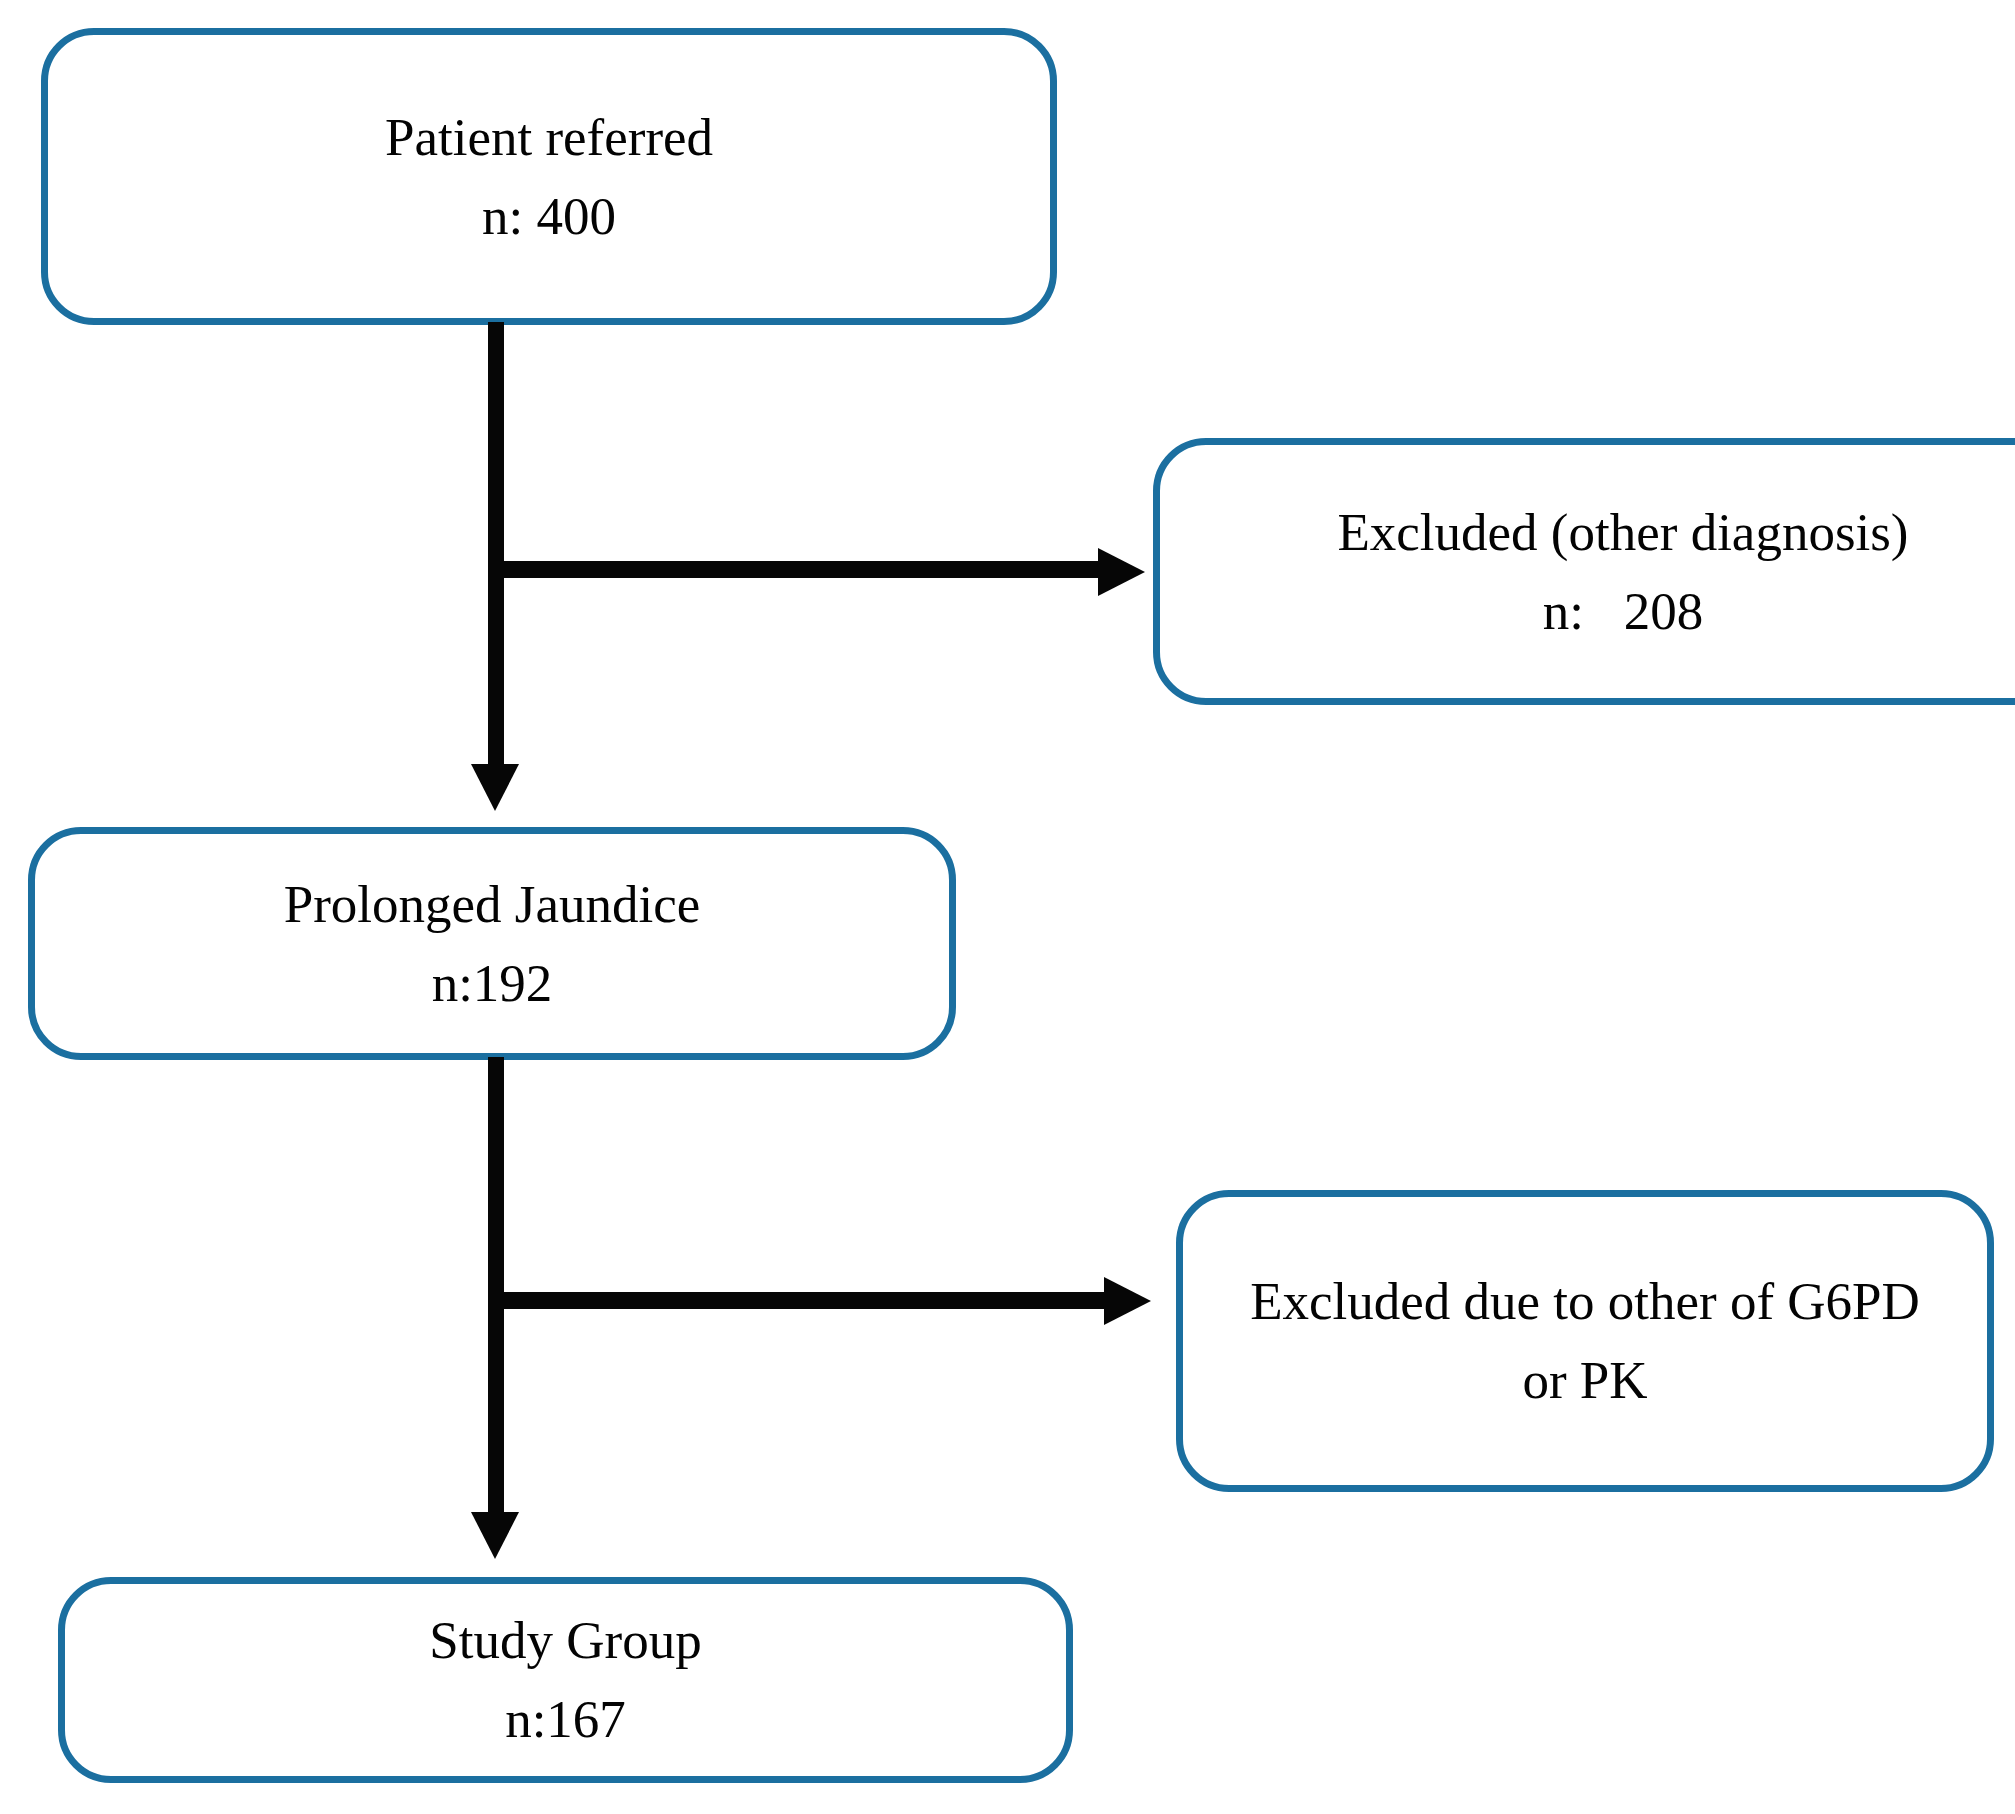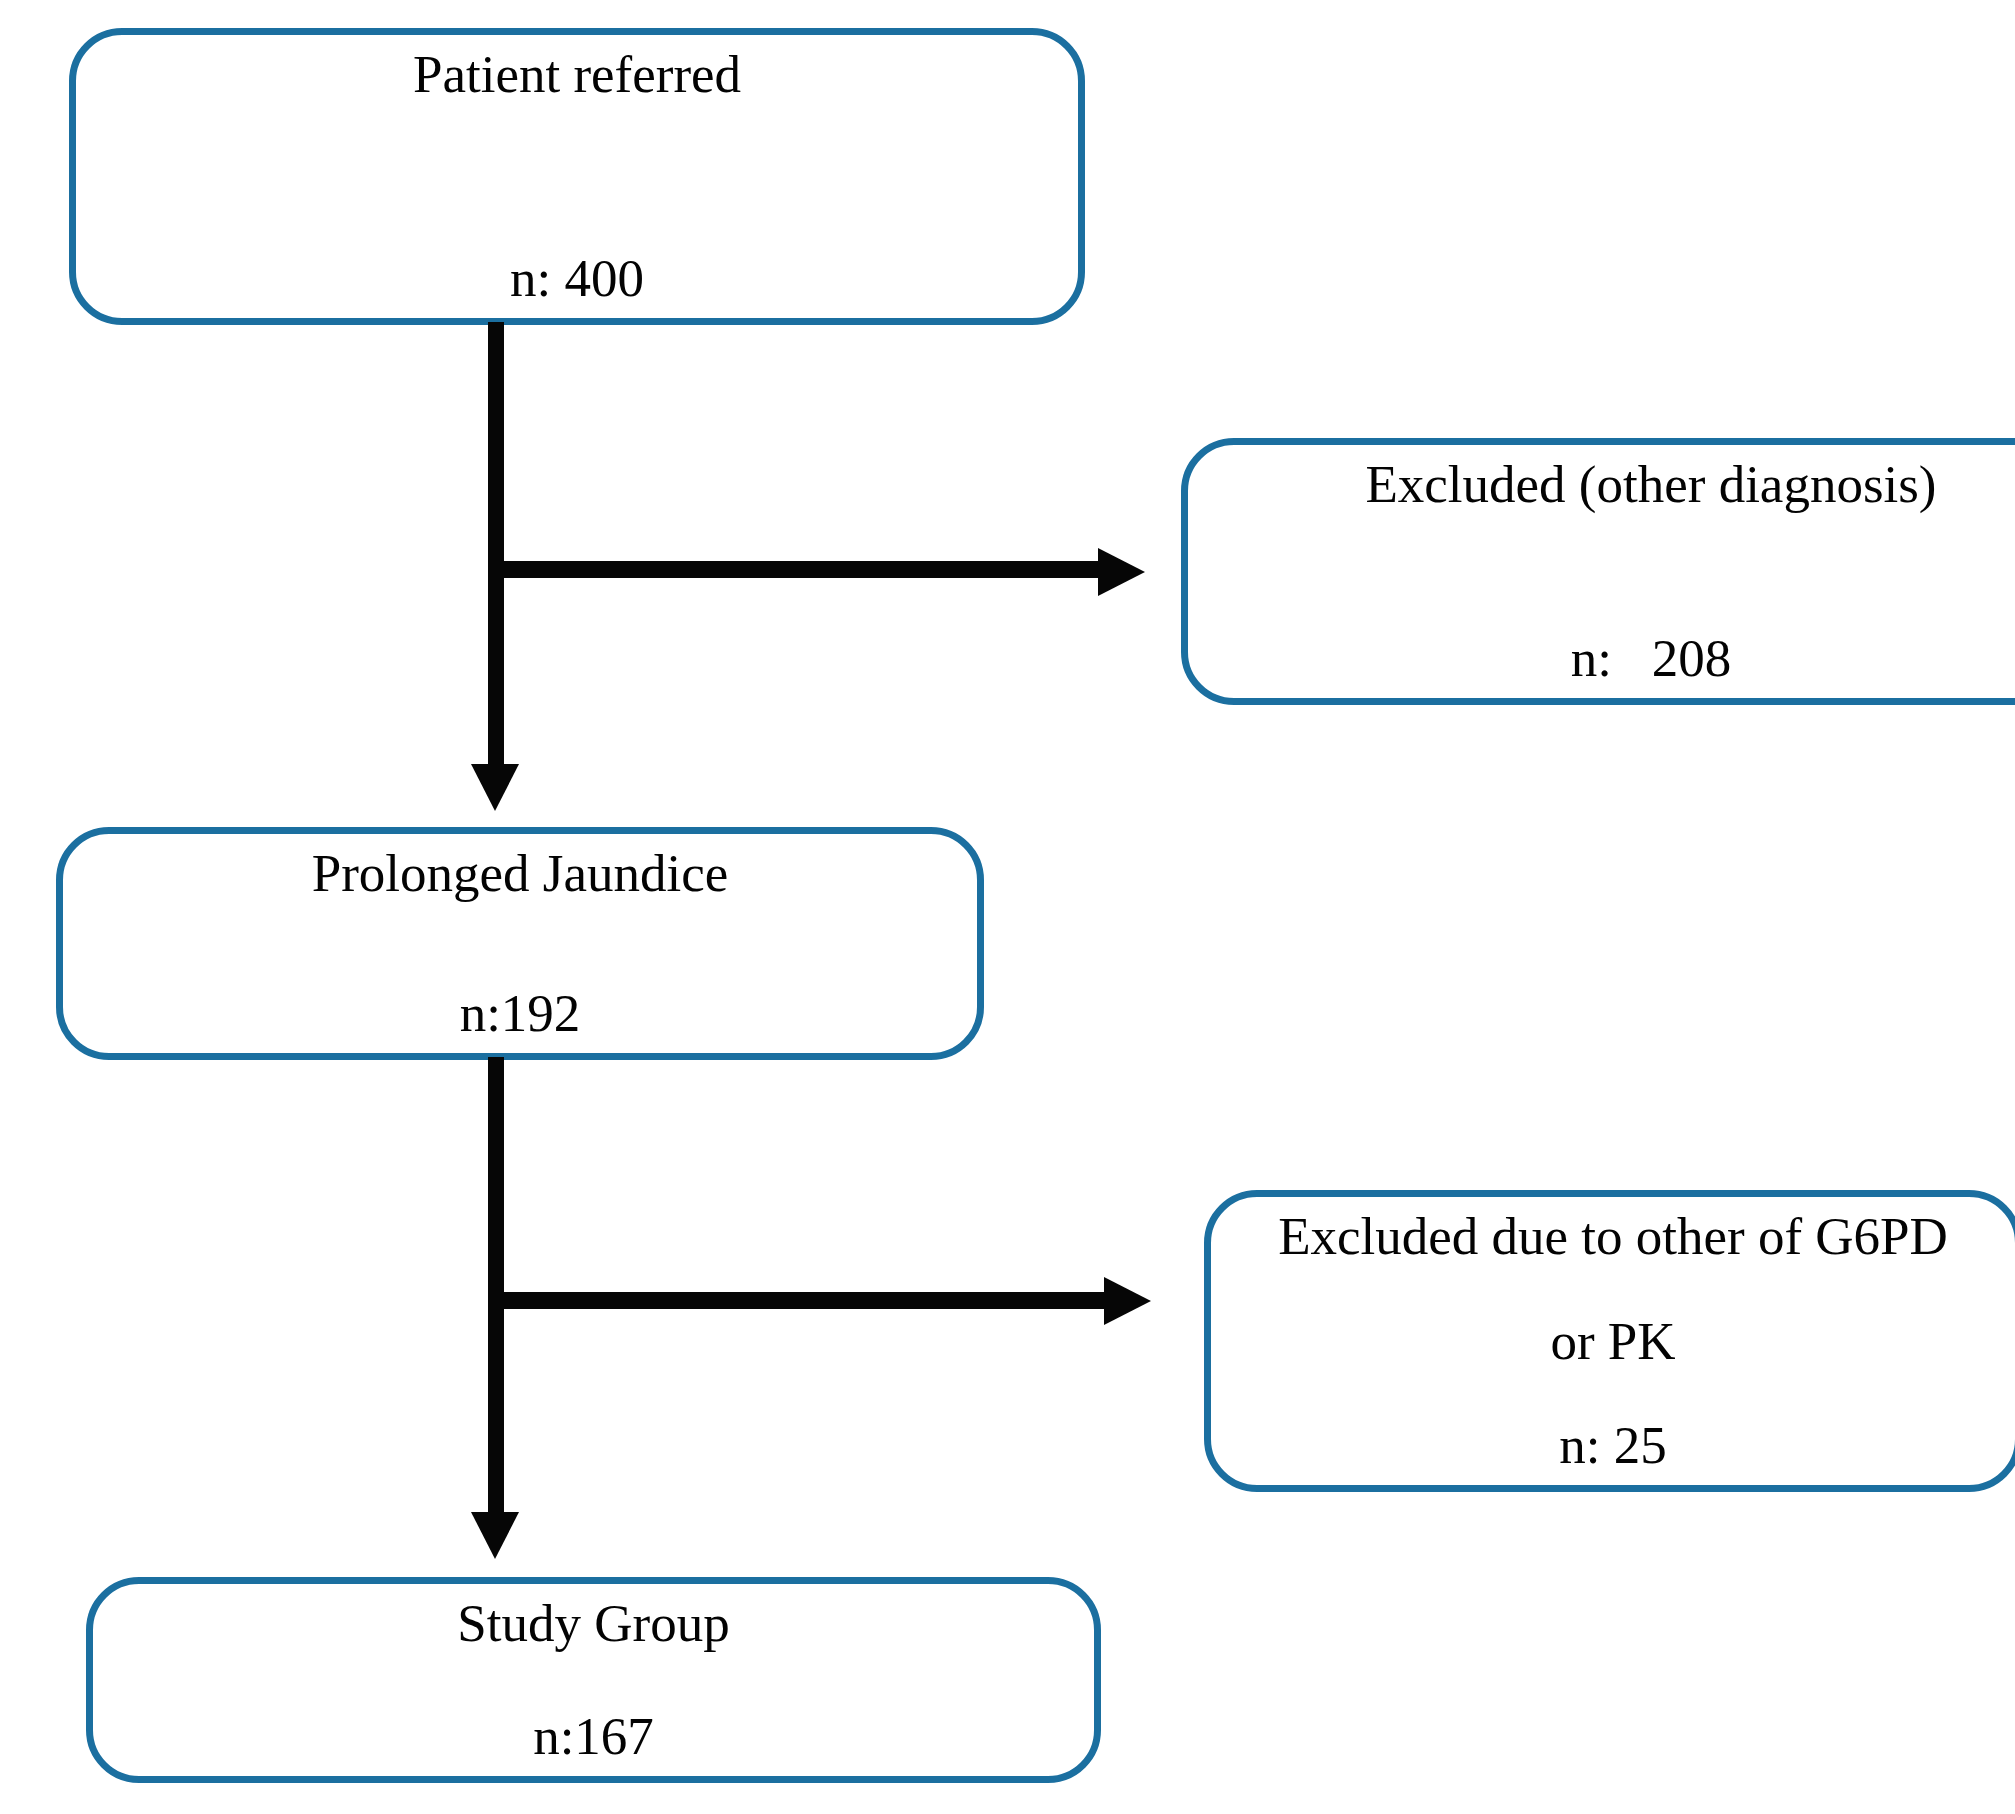--- a/index.html
+++ b/index.html
@@ -14,25 +14,24 @@
   }
   .box {
     position: absolute;
     box-sizing: border-box;
     border: 7.2px solid var(--border-blue, #1b6fa0);
     border-radius: 53px;
     background: var(--box-fill, #ffffff);
     display: flex;
     flex-direction: column;
     align-items: center;
-    justify-content: space-between;
+    justify-content: center;
     text-align: center;
     font-size: 53px;
     line-height: 79px;
-    margin-left: 28px;
   }
   .box .line { width: 100%; }
   
   .b1 { left: 41px;   top: 28px;   width: 1016px; height: 297px; }
   .b2 { left: 1153px; top: 438px;  width: 940px; height: 267px; }
   .b3 { left: 28px;   top: 827px; width: 928px; height: 233px; }
   .b4 { left: 1176px; top: 1190px; width: 818px; height: 302px; }
   .b5 { left: 58px;   top: 1577px; width: 1015px; height: 206px; }
   
   .arrow-rect { position: absolute; background: var(--arrow, #060606); }
@@ -93,21 +92,20 @@
   </div>
 
   <div>
     <div class="arrow-rect h-line-2"></div>
     <div class="head-right hr-2"></div>
   </div>
 
   <section class="box b4">
     <div class="line">Excluded due to other of G6PD</div>
     <div class="line">or PK</div>
-    <div class="line">n: 25</div>
   </section>
 
   <section class="box b5">
     <div class="line">Study Group</div>
     <div class="line">n:167</div>
   </section>
 
 </div>
 
 

